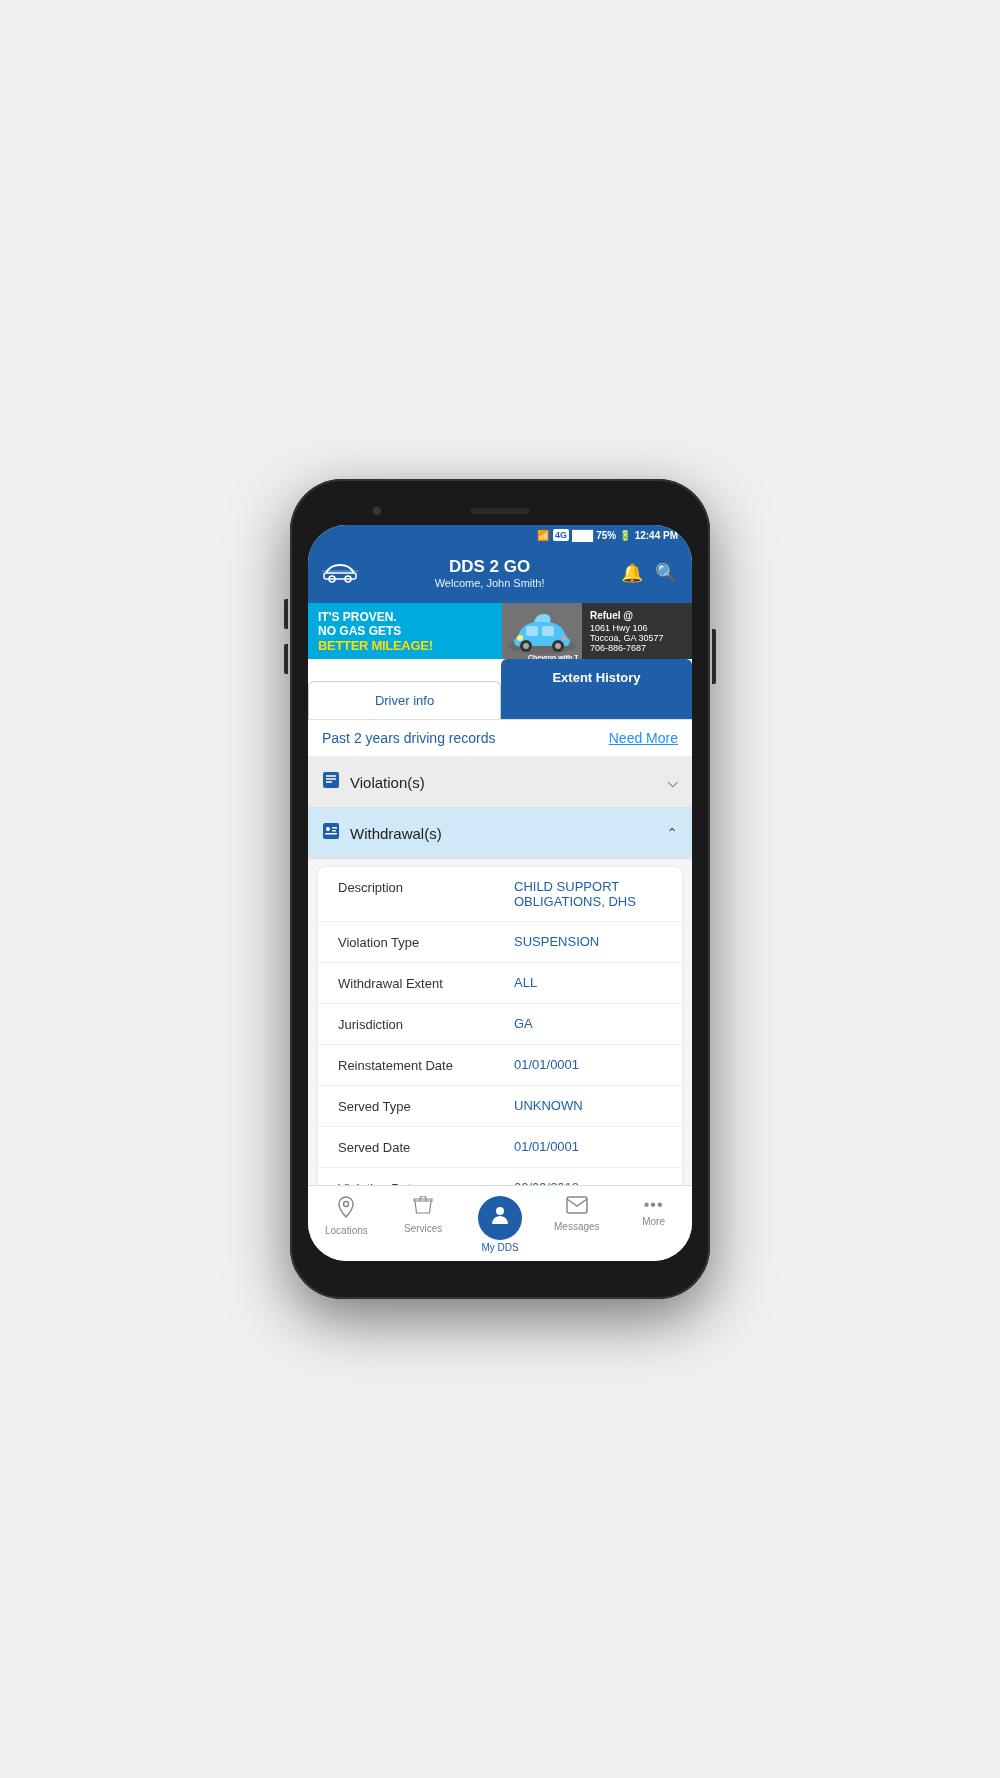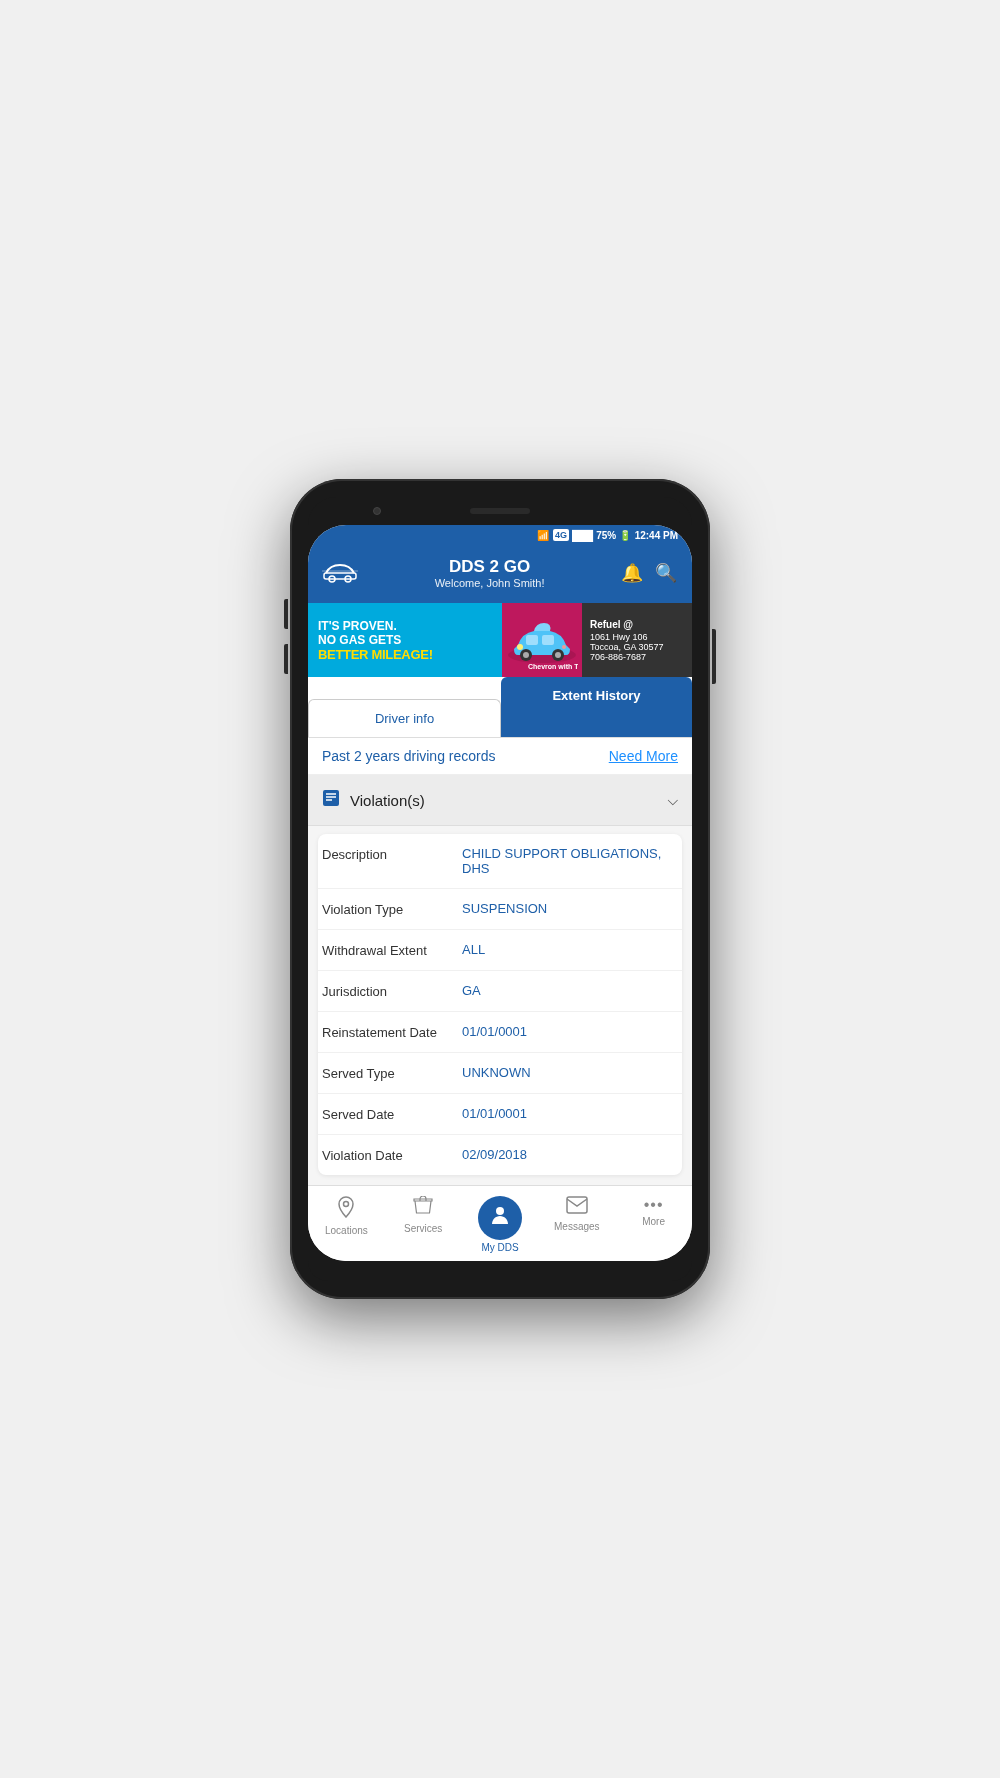--- a/index.html
+++ b/index.html
@@ -107,22 +107,22 @@
       align-items: center;
     }
     .header-icon {
       color: white;
       font-size: 18px;
       cursor: pointer;
     }
 
     
     .ad-banner {
-      background: #be185d;
-      height: 74px;
+      background: #737373;
+      height: 56px;
       display: flex;
       align-items: stretch;
       overflow: hidden;
       position: relative;
     }
     .ad-left {
       background: #00aadd;
       flex: 1;
       padding: 8px 10px;
       display: flex;
@@ -254,23 +254,24 @@
     .detail-card {
       background: white;
       margin: 8px 10px;
       border-radius: 8px;
       padding: 0;
       overflow: hidden;
       box-shadow: 0 1px 4px rgba(0,0,0,0.08);
     }
     .detail-row {
       display: flex;
-      padding: 12px 4px;
+      padding: 12px 20px;
       border-bottom: 1px solid #f0f0f0;
       align-items: flex-start;
+      gap: 36px;
     }
     .detail-row:last-child {
       border-bottom: none;
     }
     .detail-label {
       color: #333;
       font-size: 13px;
       width: 140px;
       flex-shrink: 0;
       padding-top: 1px;
@@ -463,20 +464,33 @@
               <line x1="4" y1="8" x2="14" y2="8" stroke="white" stroke-width="1.5"></line>
               <line x1="4" y1="11" x2="10" y2="11" stroke="white" stroke-width="1.5"></line>
             </svg>
           </span>
           <span class="accordion-label">Violation(s)</span>
           <span class="accordion-chevron">⌵</span>
         </div>
       </div>
 
       <div class="accordion-section">
+        <div class="accordion-header expanded">
+          <span class="accordion-icon">
+            <svg width="18" height="18" viewBox="0 0 18 18" fill="none">
+              <rect x="1" y="1" width="16" height="16" rx="2" fill="#1e5fa8"></rect>
+              <circle cx="6" cy="7" r="2" fill="white"></circle>
+              <rect x="10" y="5" width="5" height="1.5" rx="0.5" fill="white"></rect>
+              <rect x="10" y="8" width="4" height="1.5" rx="0.5" fill="white"></rect>
+              <rect x="3" y="11" width="12" height="1.5" rx="0.5" fill="white"></rect>
+            </svg>
+          </span>
+          <span class="accordion-label">Withdrawal(s)</span>
+          <span class="accordion-chevron">⌃</span>
+        </div>
 
         <div class="detail-card">
           <div class="detail-row">
             <span class="detail-label">Description</span>
             <span class="detail-value">CHILD SUPPORT OBLIGATIONS, DHS</span>
           </div>
           <div class="detail-row">
             <span class="detail-label">Violation Type</span>
             <span class="detail-value">SUSPENSION</span>
           </div>

